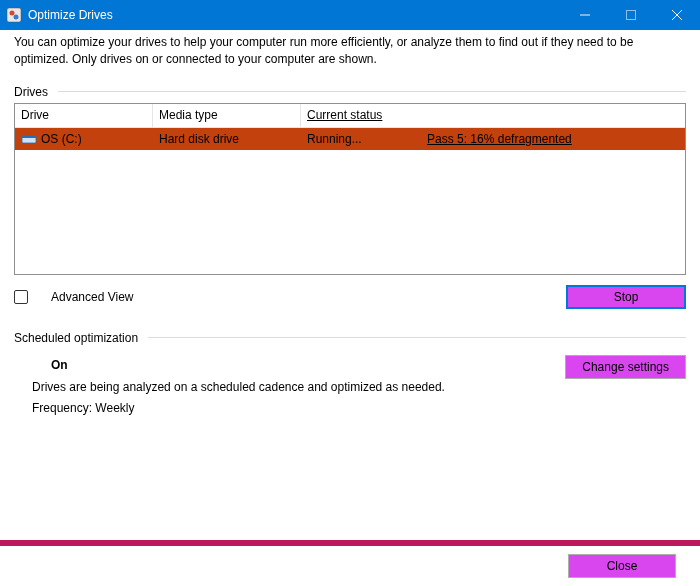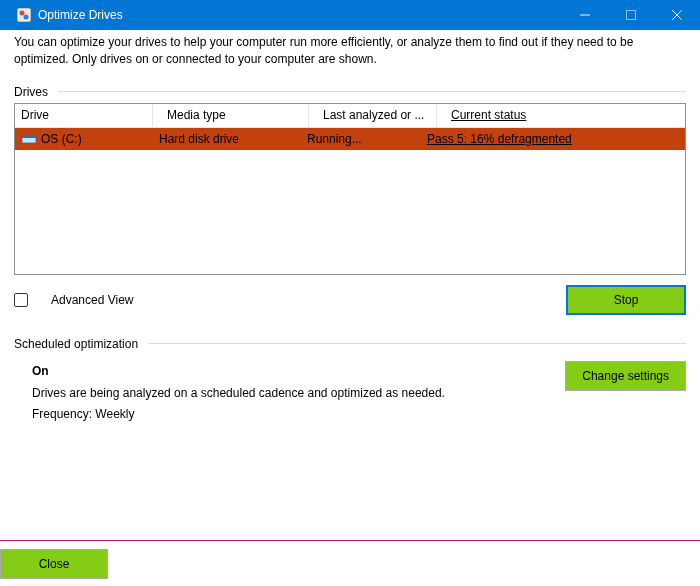--- a/index.html
+++ b/index.html
@@ -14,21 +14,21 @@
     overflow: hidden;
     position: relative;
   }
   
   .titlebar {
     height: 30px;
     background: #0176d5;
     color: #fff;
     display: flex;
     align-items: center;
-    padding-left: 16px;
+    padding-left: 6px;
   }
   .titlebar .app-icon {
     width: 16px; height:16px;
     display:flex; align-items:center; justify-content:center;
     margin-right:6px;
   }
   .titlebar .title { font-size:12px; flex:0 0 auto; }
   .titlebar .spacer { flex:1; }
   .win-btn {
     width:46px; height:30px;
@@ -52,21 +52,20 @@
     overflow:hidden;
   }
   .drives-header {
     display:flex;
     height:24px;
     align-items:center;
     border-bottom:1px solid #e5e5e5;
     background:#fff;
     font-size:12px;
     color:#000;
-    gap:8px;
   }
   .col { padding-left:6px; display:flex; align-items:center; height:100%; border-right:1px solid #e5e5e5; overflow:hidden; white-space:nowrap; }
   .col:last-child { border-right:none; }
   .c1 { width:138px; }
   .c2 { width:148px; }
   .c3 { width:120px; }
   .c4 { flex:1;text-decoration:underline; }
   .drives-row {
     display:flex;
     height:22px;
@@ -74,45 +73,46 @@
     font-size:12px;
     background:#c2410c;
   }
   .drives-row .col { border-right:none; }
   .drive-icon { width:16px; height:12px; margin-right:4px; flex:0 0 auto; }
   
   .row-between { display:flex; align-items:center; justify-content:space-between; margin-top:10px; }
   .checkbox-wrap { display:flex; align-items:center; gap:23px; font-size:12px; }
   .checkbox-box { width:14px; height:14px; border:1px solid #333; border-radius:2px; background:#fff; }
   .btn {
-    height:30px;
+    height:24px;
     min-width:120px;
     border:1px solid #0173c7;
-    background:#84cc16;
+    background:#d946ef;
     font-size:12px;
     display:flex; align-items:center; justify-content:center;
     padding:0 16px;
     color:#000;
   }
   .btn.default { border:1px solid #0078d7; box-shadow: inset 0 0 0 1px #0078d7; }
   .btn.plain { border:1px solid #adadad; }
   
   .sched { margin-top:22px; }
   .sched-body { display:flex; align-items:flex-start; justify-content:space-between; margin-top:10px; padding-left:18px; }
   .sched-text { font-size:12px; line-height:1.7; }
-  .sched-text .on { font-weight:bold; margin-bottom:2px; }
+  .sched-text .on { font-weight:bold; margin-bottom:2px;margin-left:19px; }
   
   .footer {
     position:absolute;
     left:0; right:0; bottom:0;
     height:46px;
-    border-top:1px solid #be185d;
+    border-top:6px solid #be185d;
     display:flex;
     align-items:center;
-    padding-right:7px;
+    justify-content:flex-end;
+    padding-right:24px;
     background:#fff;
   }
 </style>
 </head>
 <body>
 
 <div class="titlebar">
   <span class="app-icon">
     <svg width="16" height="16" viewBox="0 0 16 16">
       <rect x="1" y="1" width="14" height="14" rx="2" fill="#e8e8e8" stroke="#555" stroke-width="0.5"></rect>
@@ -146,21 +146,20 @@
 
   <div class="group-label-row">
     <span class="group-label">Drives</span>
     <span class="group-line"></span>
   </div>
 
   <div class="drives-box">
     <div class="drives-header">
       <div class="col c1">Drive</div>
       <div class="col c2">Media type</div>
-      <div class="col c3">Last analyzed or ...</div>
       <div class="col c4">Current status</div>
     </div>
     <div class="drives-row">
       <div class="col c1">
         <span class="drive-icon">
           <svg width="16" height="12" viewBox="0 0 16 12">
             <rect x="1" y="3" width="14" height="7" rx="1" fill="#cfe3f5" stroke="#2a6db3" stroke-width="0.8"></rect>
             <rect x="1" y="3" width="14" height="2" fill="#2a6db3"></rect>
           </svg>
         </span>

